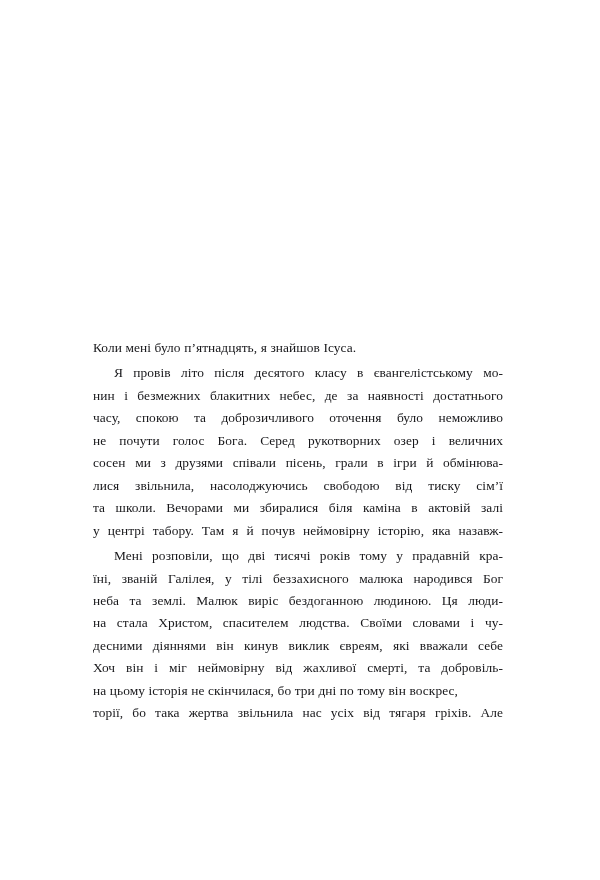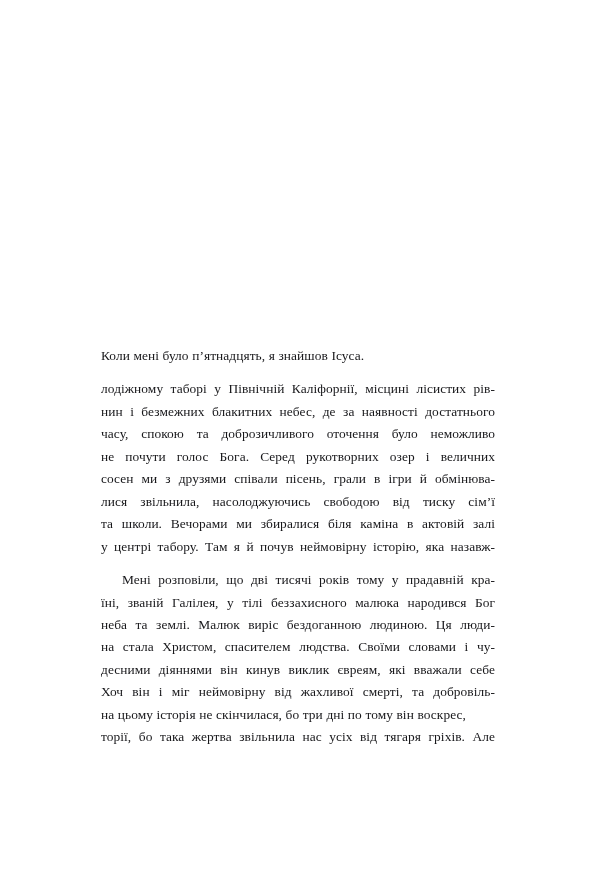--- a/index.html
+++ b/index.html
@@ -20,21 +20,21 @@
     overflow: hidden;
     box-sizing: border-box;
   }
   .text-block {
     position: absolute;
     left: 90px;
     top: 334px;
     width: 416px;
   }
   .para {
-    margin: 11px;
+    margin: 3px;
     font-size: 13.4px;
     line-height: 22.45px;
     color: #17171a;
     text-align: justify;
     text-align-last: left;
     letter-spacing: 0.005em;
     word-spacing: 0.01em;
     hyphens: none;
   }
   
@@ -79,21 +79,21 @@
 
 <div class="page">
 
   <div class="text-block">
 
     <p class="para">
       <span class="ln last">Коли мені було п’ятнадцять, я знайшов Ісуса.</span>
     </p>
 
     <p class="para">
-      <span class="ln">лодіжному таборі у Північній Каліфорнії, місцині лісистих рів-</span>
+      <span class="ln first-indent">Я провів літо після десятого класу в євангелістському мо-</span>
       <span class="ln">нин і безмежних блакитних небес, де за наявності достатнього</span>
       <span class="ln">часу, спокою та доброзичливого оточення було неможливо</span>
       <span class="ln">не почути голос Бога. Серед рукотворних озер і величних</span>
       <span class="ln">сосен ми з друзями співали пісень, грали в ігри й обмінюва-</span>
       <span class="ln">лися звільнила, насолоджуючись свободою від тиску сім’ї</span>
       <span class="ln">та школи. Вечорами ми збиралися біля каміна в актовій залі</span>
       <span class="ln">у центрі табору. Там я й почув неймовірну історію, яка назавж-</span>
     </p>
 
     <p class="para">

